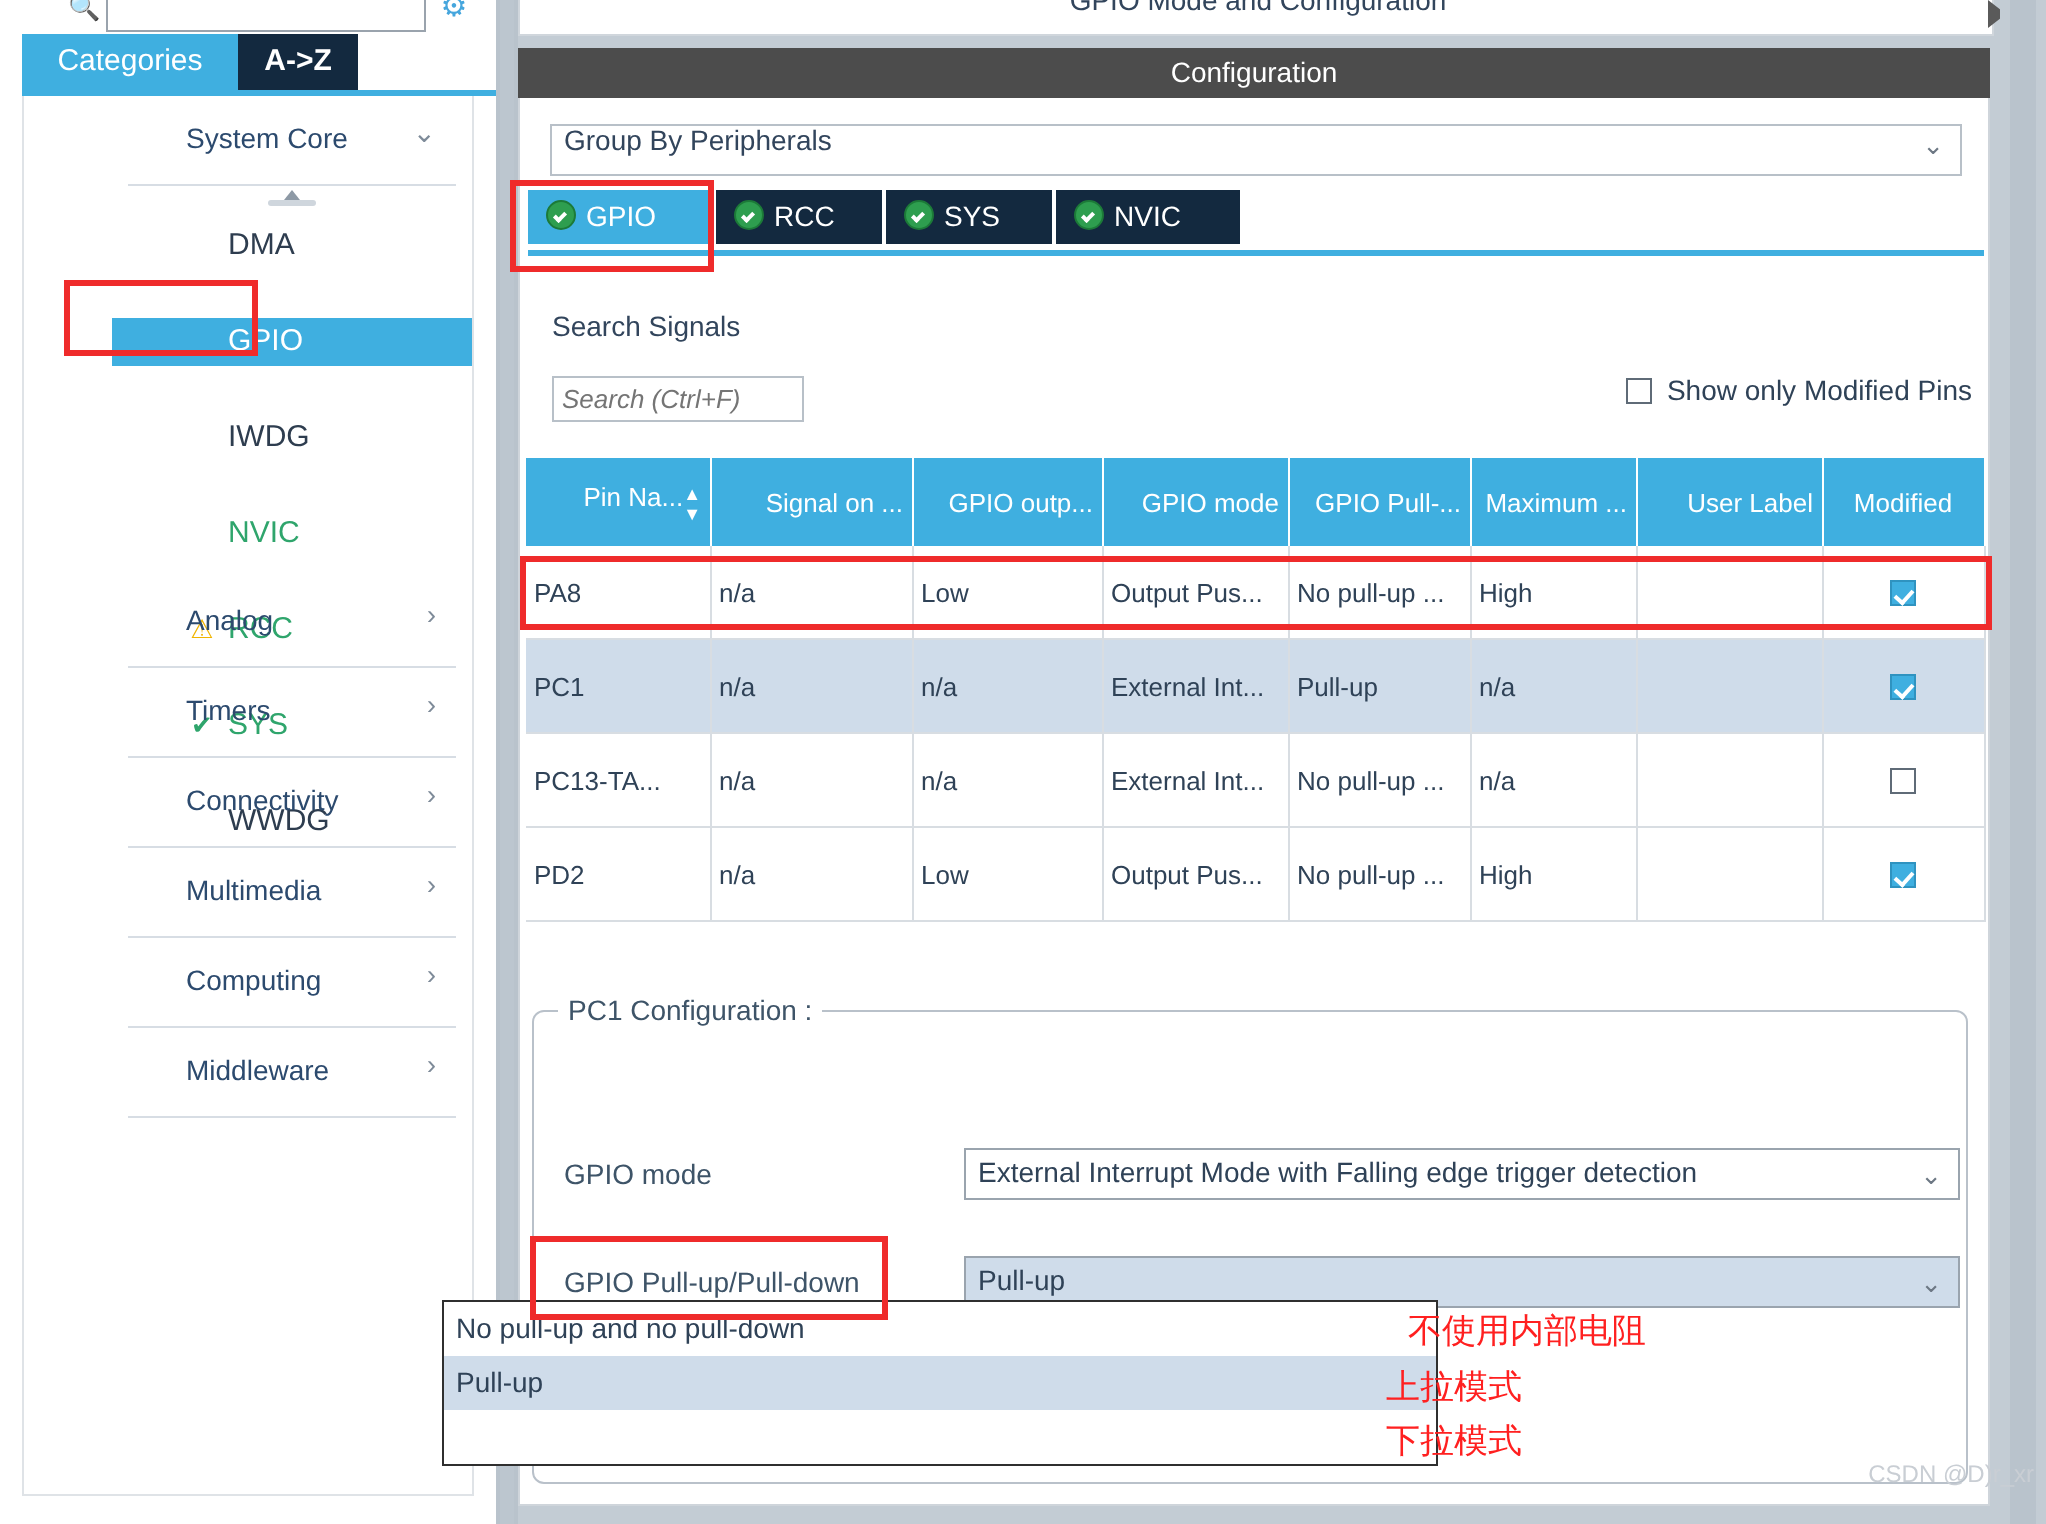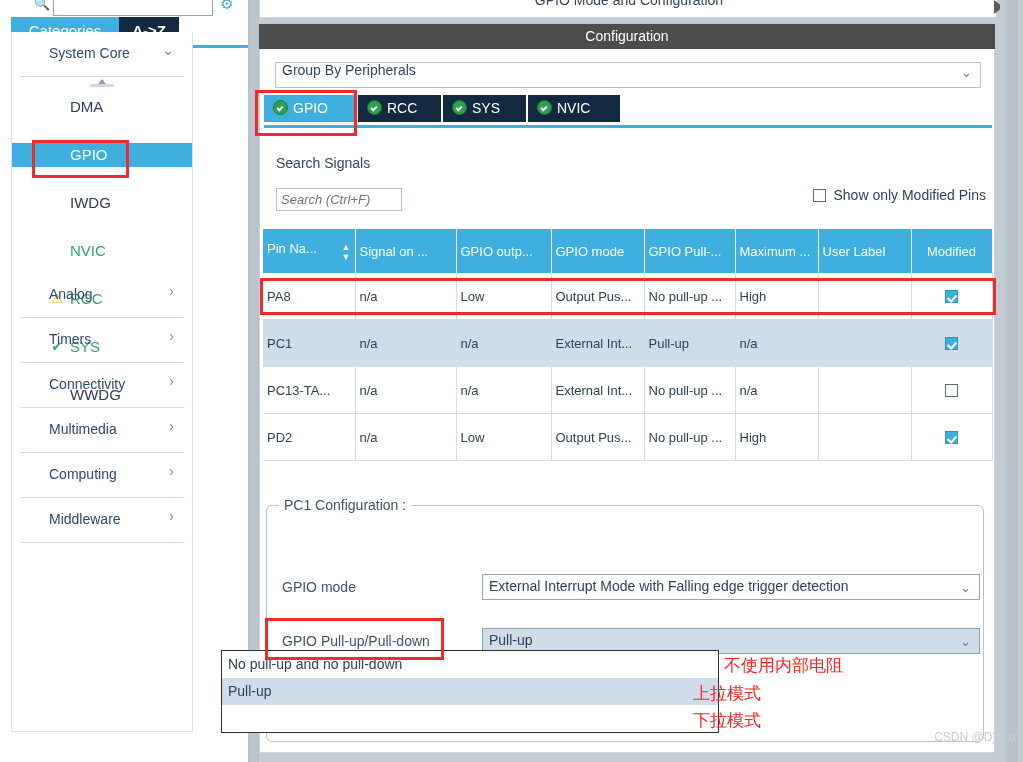--- a/index.html
+++ b/index.html
@@ -34,22 +34,22 @@
   .ctab{
     position:absolute;top:0;height:28px;line-height:28px;
     text-align:center;font-size:15px;box-sizing:border-box;
   }
   .ctab.active{left:11px;width:108px;background:#3fafe0;color:#fff;}
   .ctab.inactive{left:119px;width:60px;background:#13293f;color:#ffffff;font-weight:bold;}
   .tabunderline{
     position:absolute;left:11px;top:45px;width:237px;height:3px;background:#3fafe0;
   }
   #sidepanel{
-    position:absolute;left:11px;top:32px;width:182px;height:700px;
-    background:#fff;border:1px solid #dfe3e7;border-top:none;box-sizing:border-box;
+    position:absolute;left:11px;top:48px;width:226px;height:700px;
+    background:#fff;border:1px solid #dfe3e7;border-top:none;box-sizing:border-box;padding-left:44px;
   }
   .grp{
     position:relative;height:44px;border-bottom:1px solid #d7dde4;
     margin:0 8px;
   }
   .grp .gname{position:absolute;left:29px;top:13px;font-size:14px;color:#2c4a6e;}
   .grp .chev{position:absolute;right:10px;top:10px;font-size:14px;color:#7e8b99;}
   .splitter{
     position:absolute;left:50%;margin-left:-12px;top:2px;width:24px;height:11px;
   }
@@ -140,21 +140,21 @@
   }
   #modcheckwrap .cl{font-size:14px;color:#2f4257;}
 
   
   #pintable{
     position:absolute;left:3px;top:180px;width:729px;
     border-collapse:collapse;table-layout:fixed;
   }
   #pintable th{
     background:#3fafe0;color:#ffffff;font-weight:normal;font-size:13px;
-    height:22px;text-align:left;padding:0 4px;
+    height:22px;text-align:right;padding:0 4px;
     border-right:1px solid #ffffff;
     white-space:nowrap;overflow:hidden;
   }
   #pintable td{
     height:22px;font-size:13px;color:#2f4257;padding:12px 4px;
     border-right:1px solid #d8dde2;border-bottom:1px solid #d8dde2;
     white-space:nowrap;overflow:hidden;background:#fff;
   }
   #pintable tr.hl td{background:#cfdcea;}
   #pintable td.ck,#pintable th.ck{text-align:center;padding:11px;}
@@ -440,21 +440,21 @@
 <div id="ddpopup">
   <div class="ddopt">No pull-up and no pull-down</div>
   <div class="ddopt sel">Pull-up</div>
 </div>
 
 <div class="redbox" style="left:32px;top:140px;width:91px;height:32px;"></div>
 <div class="redbox" style="left:255px;top:90px;width:96px;height:40px;"></div>
 <div class="redbox" style="left:260px;top:278px;width:730px;height:31px;"></div>
 <div class="redbox" style="left:265px;top:618px;width:173px;height:36px;"></div>
 
-<div class="cn" style="left:724px;top:654px;">不使用内部电阻</div>
+<div class="cn" style="left:704px;top:654px;">不使用内部电阻</div>
 <div class="cn" style="left:693px;top:682px;">上拉模式</div>
 <div class="cn" style="left:693px;top:709px;">下拉模式</div>
 
 <div id="watermark">CSDN @D)r_xr</div>
 
 <div id="rstrip">
     <div class="track"></div>
   </div>
 
 </body></html>

